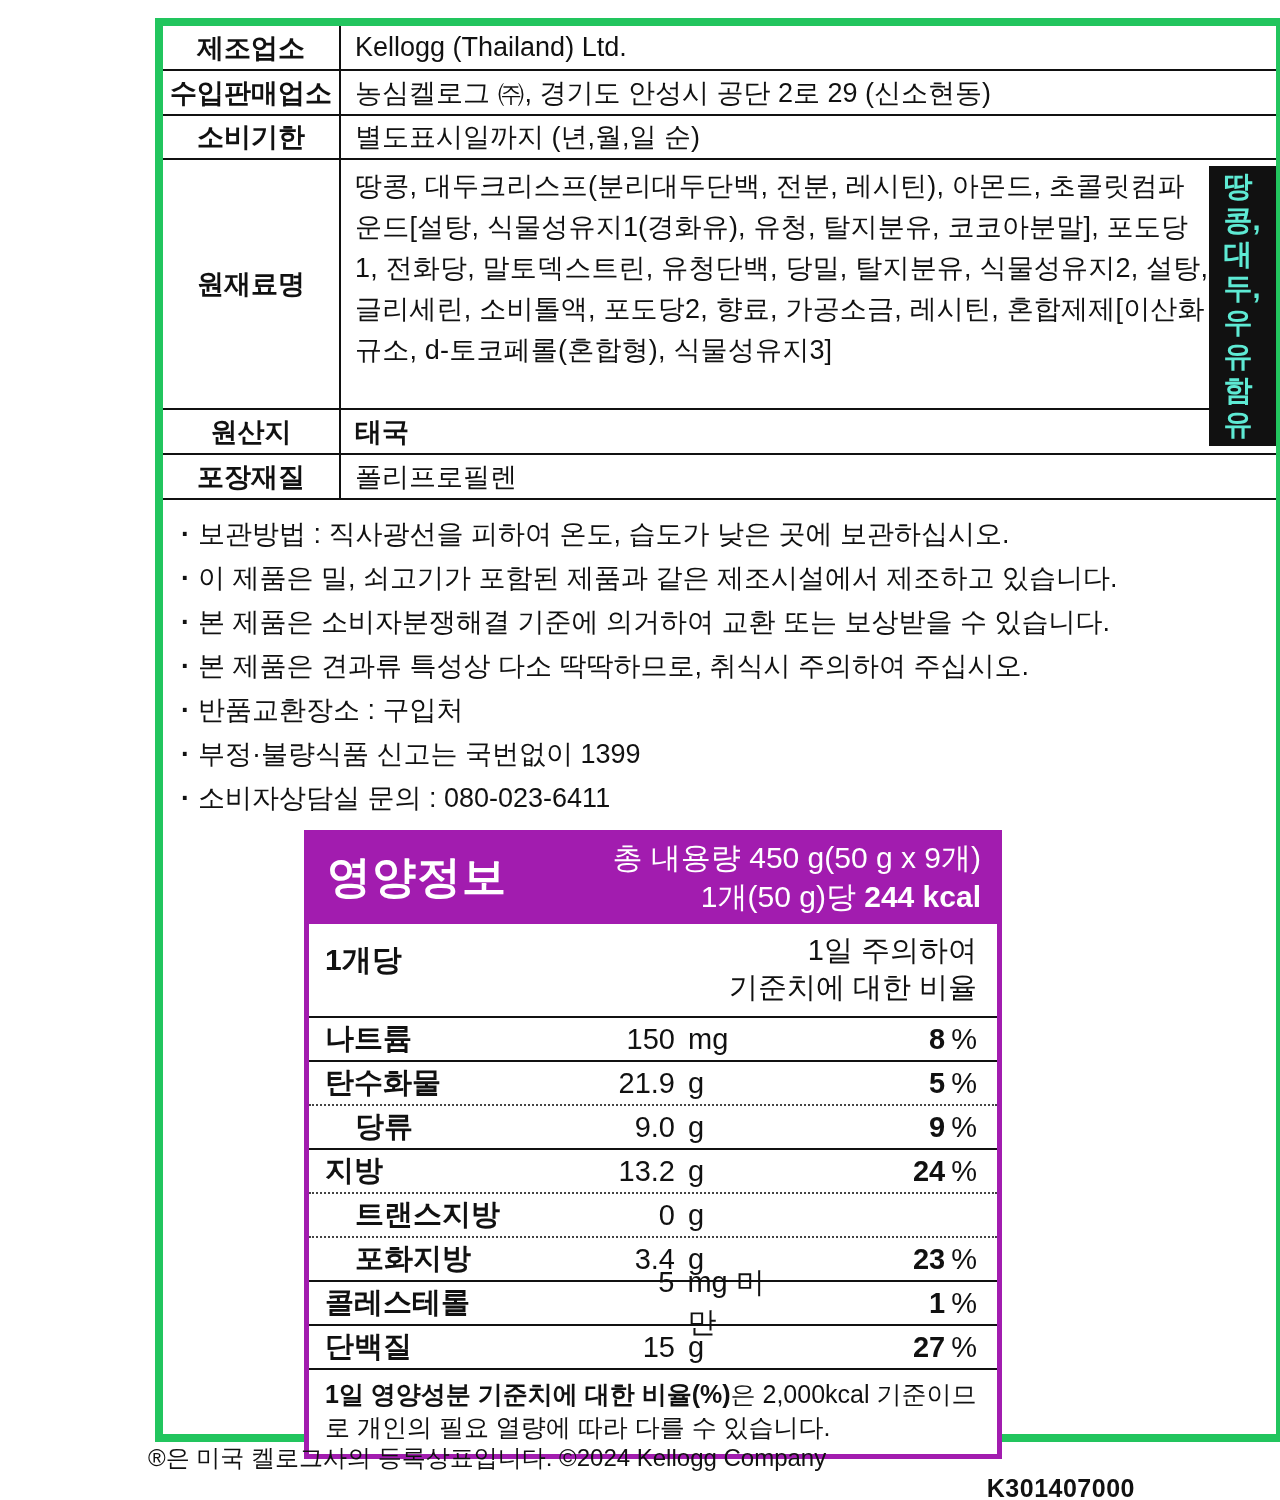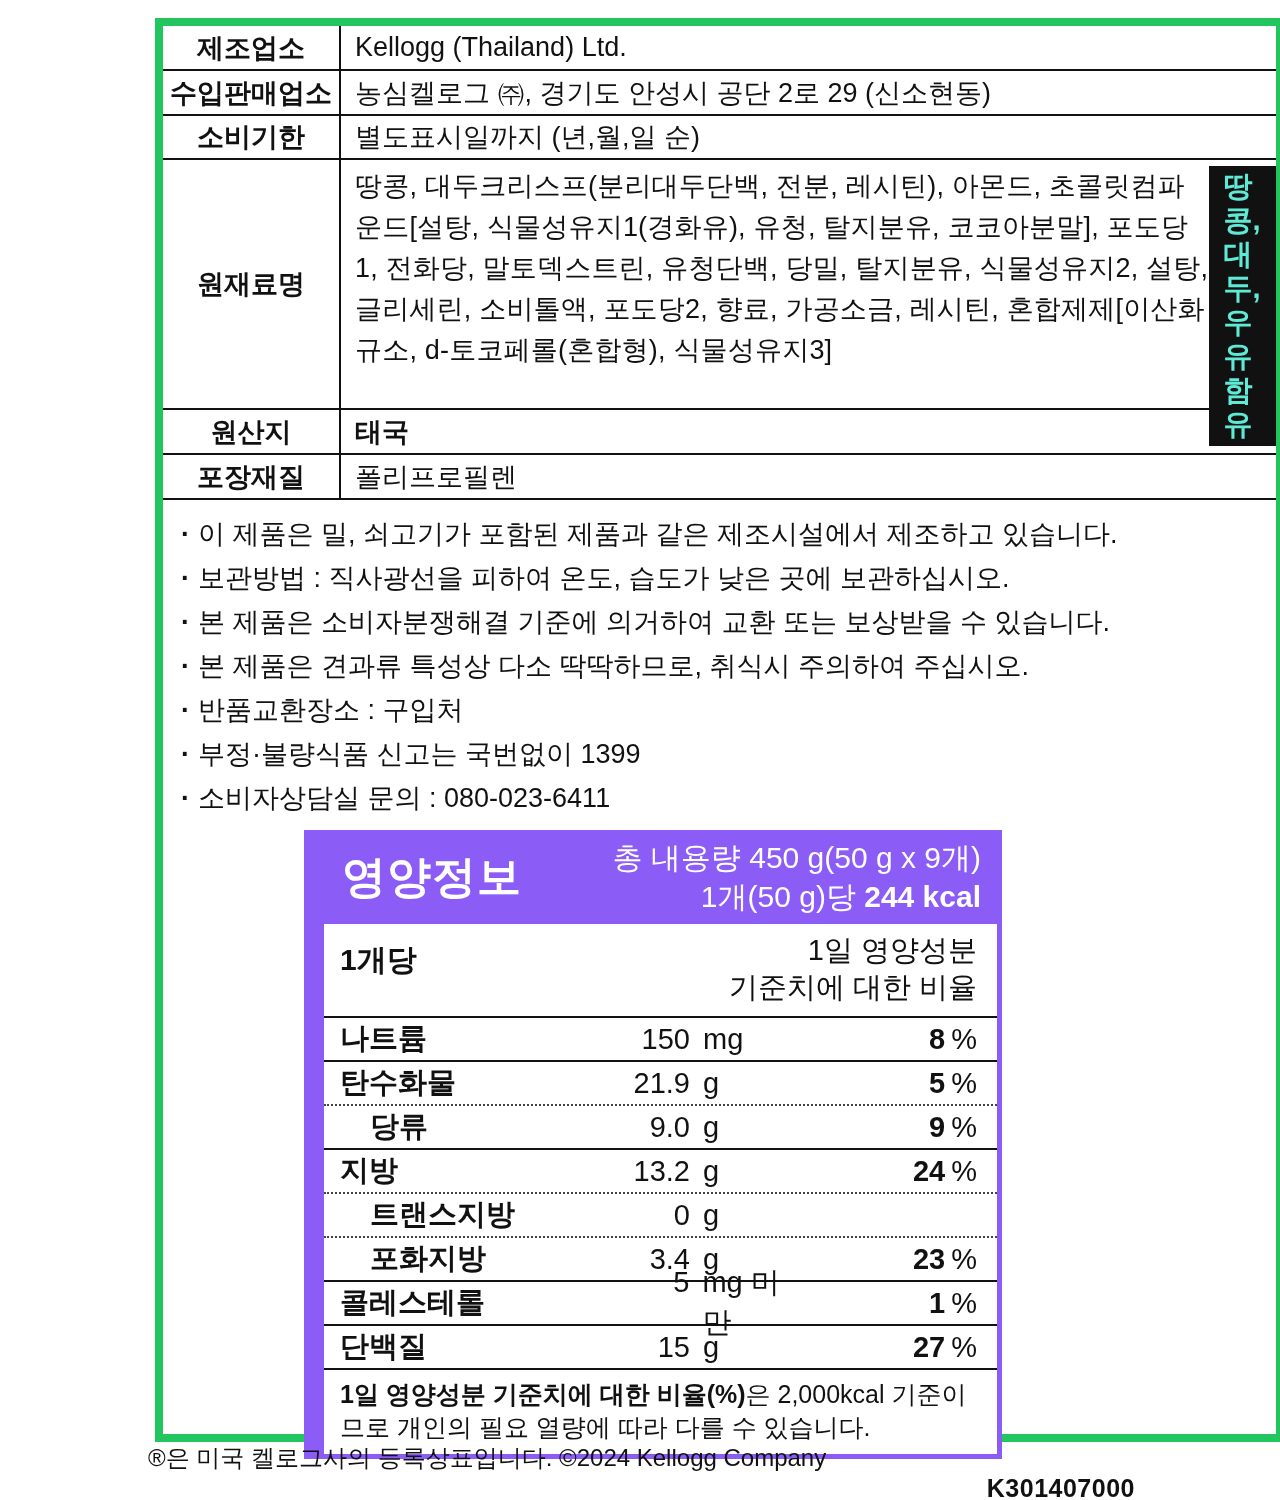--- a/index.html
+++ b/index.html
@@ -37,21 +37,21 @@
     padding:3px 14px 5px 14px; line-height:34px;
   }
   .bold-val { font-weight:bold; }
   
   .notes { padding:12px 18px 0 14px; }
   .note-item { font-size:27px; line-height:44px; display:flex; }
   .note-item::before { content:"·"; font-weight:bold; margin:0 8px 0 4px; }
   
   .nutrition-panel {
     width:698px; margin:10px 0 0 141px;
-    background:#8b5cf6; padding:0 5px 5px 20px;
+    background:#a21caf; padding:0 5px 5px 5px;
   }
   .np-header {
     height:94px; color:#fff; display:flex; align-items:center;
     padding:0 16px 0 18px;
   }
   .np-title { font-size:44px; font-weight:bold; letter-spacing:1px; }
   .np-header-right { margin-left:auto; text-align:right; font-size:30px; line-height:39px; }
   .np-kcal { font-weight:bold; }
   .np-body { background:#fff; }
   .np-subheader {
@@ -117,24 +117,24 @@
     <div class="cell-label">원산지</div>
     <div class="cell-value bold-val">태국</div>
   </div>
   <div class="info-row h45">
     <div class="cell-label">포장재질</div>
     <div class="cell-value">폴리프로필렌</div>
   </div>
 
   <div class="notes">
     <div class="note-item">
+        <span>보관방법 : 직사광선을 피하여 온도, 습도가 낮은 곳에 보관하십시오.</span>
+      </div>
+    <div class="note-item">
         <span>이 제품은 밀, 쇠고기가 포함된 제품과 같은 제조시설에서 제조하고 있습니다.</span>
-      </div>
-    <div class="note-item">
-        <span>보관방법 : 직사광선을 피하여 온도, 습도가 낮은 곳에 보관하십시오.</span>
       </div>
     <div class="note-item">
         <span>본 제품은 소비자분쟁해결 기준에 의거하여 교환 또는 보상받을 수 있습니다.</span>
       </div>
     <div class="note-item">
         <span>본 제품은 견과류 특성상 다소 딱딱하므로, 취식시 주의하여 주십시오.</span>
       </div>
     <div class="note-item">
         <span>반품교환장소 : 구입처</span>
       </div>
@@ -151,21 +151,21 @@
       <div class="np-title">영양정보</div>
       <div class="np-header-right">
         <div>총 내용량 450 g(50 g x 9개)</div>
         <div><span>1개(50 g)당 </span><span class="np-kcal">244 kcal</span></div>
       </div>
     </div>
     <div class="np-body">
       <div class="np-subheader">
         <div class="serving">1개당</div>
         <div class="daily">
-          <div>1일 영양성분</div>
+          <div>1일 주의하여</div>
           <div>기준치에 대한 비율</div>
         </div>
       </div>
 
       <div class="nutrient-row b-solid">
         <div class="nutrient-name">나트륨</div>
         <div class="nutrient-amount">
             <span class="amount-num">150</span>
             <span class="amount-unit">mg</span>
           </div>

